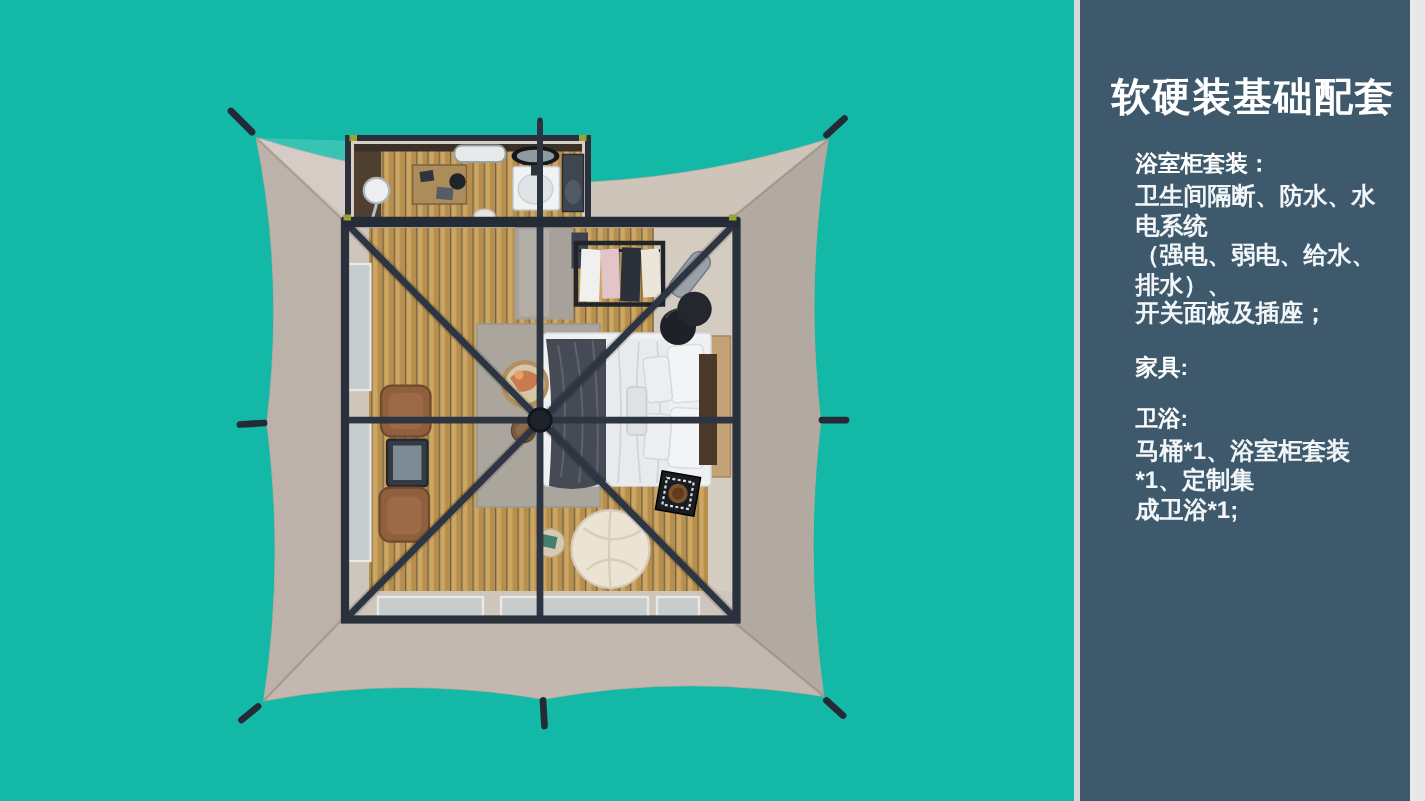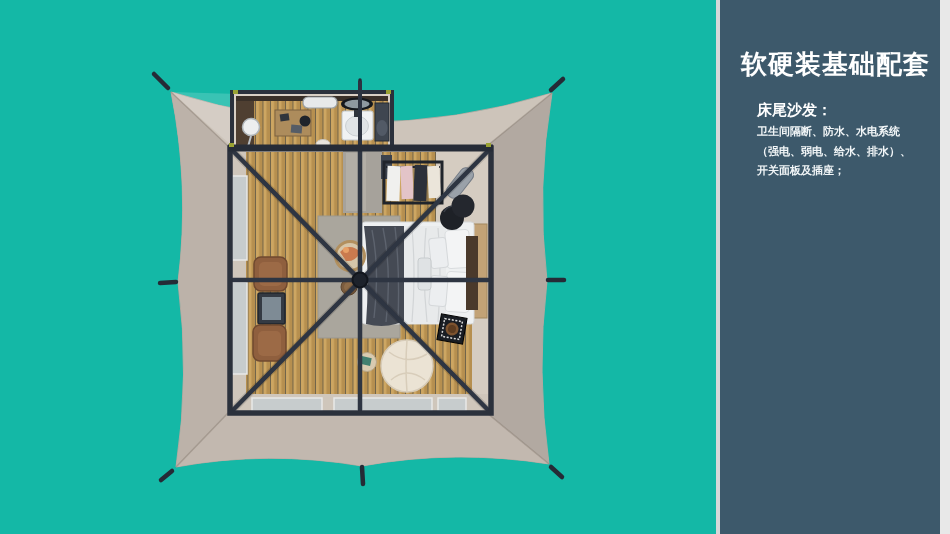--- a/index.html
+++ b/index.html
@@ -16,21 +16,21 @@
   }
   .panel h1{
     margin:0 0 22px 21px;font-size:26px;line-height:30px;font-weight:800;
     letter-spacing:1px;color:#ffffff;white-space:nowrap;
   }
   .panel .sec{margin:0 0 17px 37px;}
   .panel .sec h2{
     margin:0 0 4px 0;font-size:15px;line-height:17px;font-weight:800;color:#ffffff;
   }
   .panel .sec p{
-    margin:0;font-size:11px;line-height:19.5px;font-weight:600;
+    margin:0;font-size:16px;line-height:19.5px;font-weight:600;
     color:#f2f6f8;white-space:pre-line;width:172px;
   }
 </style>
 </head>
 <body>
 
 <div class="stage">
 
   <div class="scene">
   <svg width="720" height="534" viewBox="0 0 720 534">
@@ -233,26 +233,32 @@
     </g>
   </svg>
   </div>
 
   <div class="divider"></div>
 
   <aside class="panel">
     <h1>软硬装基础配套</h1>
 
     <section class="sec">
-      <h2>床尾沙发：</h2>
+      <h2>浴室柜套装：</h2>
       <p>卫生间隔断、防水、水电系统
 （强电、弱电、给水、排水）、
 开关面板及插座；</p>
     </section>
 
     <section class="sec">
+      <h2>家具:</h2>
     </section>
 
 
+    <section class="sec">
+      <h2>卫浴:</h2>
+      <p>马桶*1、浴室柜套装*1、定制集
+成卫浴*1;</p>
+    </section>
 
   </aside>
 
 </div>
 
 </body></html>

